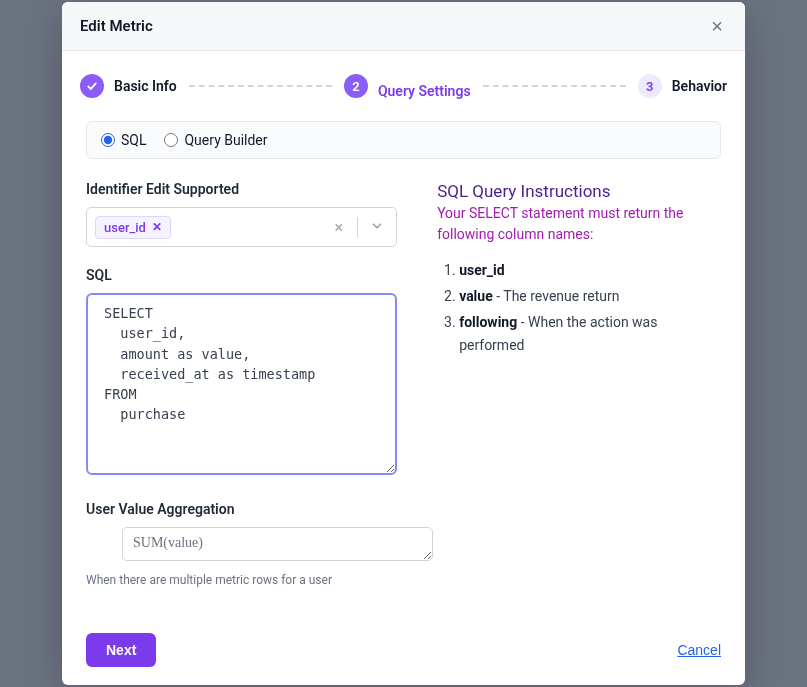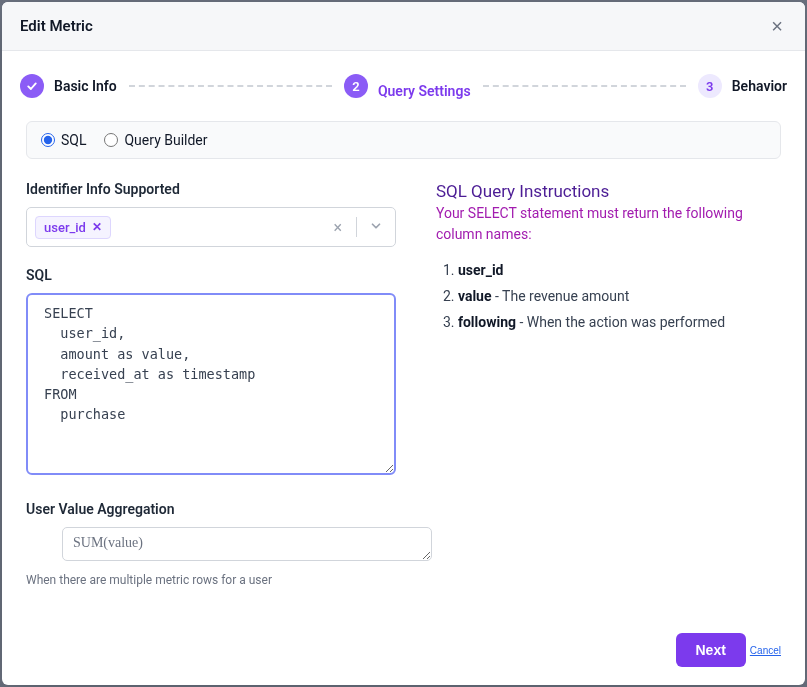--- a/index.html
+++ b/index.html
@@ -7,21 +7,21 @@
       font-family: -apple-system, BlinkMacSystemFont, "Segoe UI", Roboto, sans-serif;
       background: #6b7280;
       display: flex;
       justify-content: center;
       align-items: flex-start;
       width: 807px;
       height: 687px;
       overflow: hidden;
     }
     .modal {
-      width: 803px;
+      width: 683px;
       height: 683px;
       background: #fff;
       border-radius: 6px;
       margin: 2px;
       display: flex;
       flex-direction: column;
       box-shadow: 0 10px 40px rgba(0,0,0,0.2);
       overflow: hidden;
     }
     .modal-header {
@@ -225,39 +225,39 @@
       padding-left: 22px;
       font-size: 14px;
       color: #374151;
       line-height: 1.7;
     }
     .instructions-list li { margin-bottom: 2px; }
     .instructions-list strong { font-weight: 700; color: #111827; }
     .modal-footer {
       padding: 18px 24px;
       display: flex;
-      justify-content: flex-end;
+      justify-content: space-between;
       gap: 4px;
       align-items: center;
     }
     .btn-primary {
       background: #7c3aed;
       color: #fff;
       border: none;
       padding: 9px 20px;
       border-radius: 6px;
       font-size: 14px;
       font-weight: 600;
       cursor: pointer;
     }
     .btn-link {
       background: none;
       border: none;
       color: #2563eb;
-      font-size: 10px;
+      font-size: 14px;
       cursor: pointer;
       font-weight: 500;
       text-decoration: underline;
     }
     .check-svg { width: 12px; height: 12px; }
     .mb-block { margin-bottom: 22px; }
   </style>
 </head>
 <body>
 
@@ -300,21 +300,21 @@
       </label>
       <label class="radio-option">
         <input type="radio" name="qmode" style="">
         <span>Query Builder</span>
       </label>
     </div>
 
     <div class="two-col">
       <div class="col-left">
 
-        <div class="section-label">Identifier Info Supported</div>
+        <div class="section-label">Identifier Edit Supported</div>
         <div class="tag-input">
           <span class="tag">
             <span>user_id</span>
             <span class="tag-x">✕</span>
           </span>
           <span class="tag-input-spacer"></span>
           <span class="tag-clear">×</span>
           <span class="tag-divider"></span>
           <span class="tag-chevron">
             <svg width="14" height="14" viewBox="0 0 16 16">
@@ -339,21 +339,21 @@
           <div class="help-text">When there are multiple metric rows for a user</div>
         </div>
 
       </div>
 
       <div class="col-right">
         <div class="instructions-title">SQL Query Instructions</div>
         <p class="instructions-text">Your SELECT statement must return the following column names:</p>
         <ol class="instructions-list">
           <li><strong>user_id</strong></li>
-          <li><strong>value</strong><span> - The revenue amount</span></li>
+          <li><strong>value</strong><span> - The revenue return</span></li>
           <li><strong>following</strong><span> - When the action was performed</span></li>
         </ol>
       </div>
     </div>
 
   </div>
 
   <div class="modal-footer">
     <button class="btn-primary">Next</button>
     <button class="btn-link">Cancel</button>

